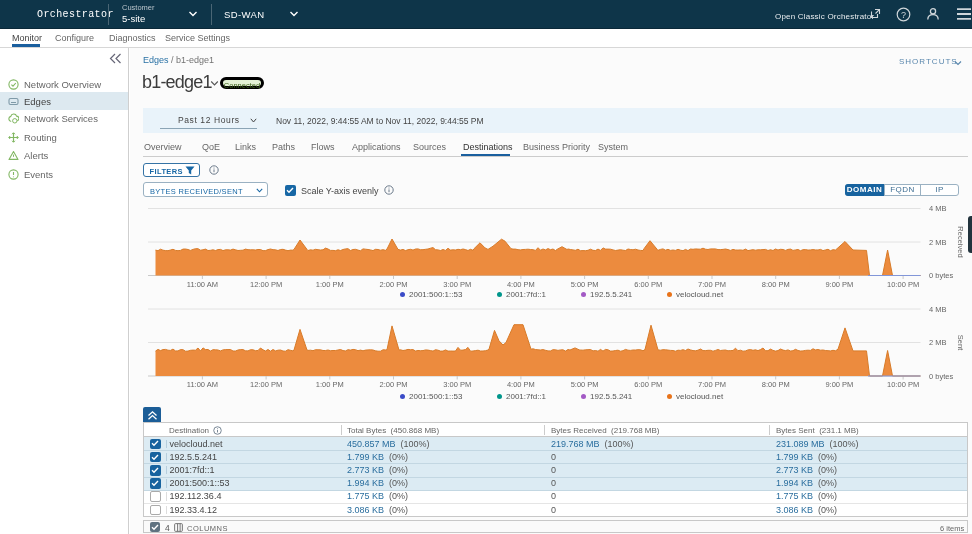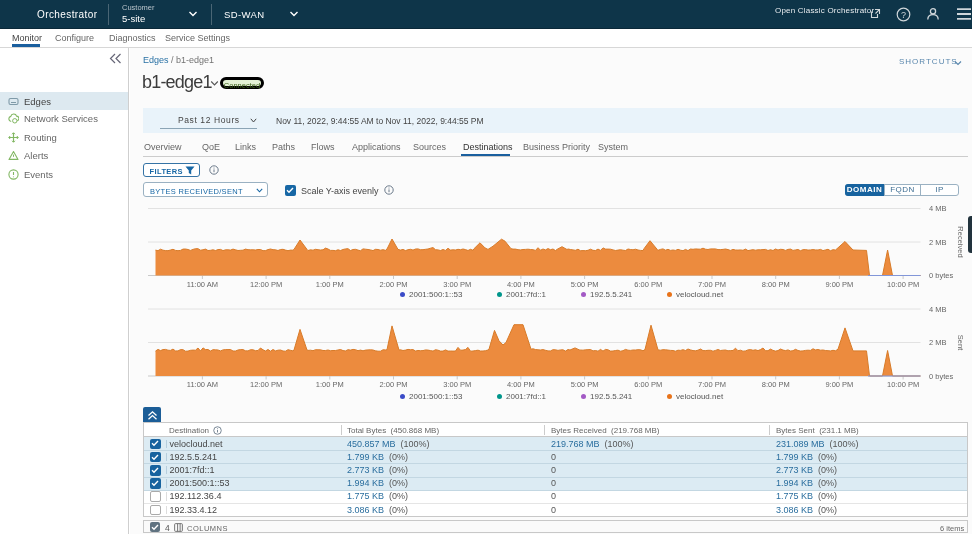--- a/index.html
+++ b/index.html
@@ -23,33 +23,33 @@
 .blue { color:#2a72a5; }
 
 .tcell { position:absolute; font-size:9px; color:#454545; white-space:nowrap;text-align:right; }
 .tab { top:141.5px; font-size:9px; color:#666; }
 .leg { position:absolute; font-size:8px; color:#565656; }
 .leg i { display:inline-block; width:5px; height:5px; border-radius:50%; margin-right:4px; }
 </style>
 </head>
 <body>
 <div id="topbar">
-  <div class="abs tb-txt" style="left:37px; top:9px; font-size:10px; letter-spacing:0.4px;">Orchestrator</div>
+  <div class="abs tb-txt" style="left:37px; top:9px; font-size:10px; letter-spacing:0.4px;font-family:Liberation Mono, monospace;">Orchestrator</div>
   <div class="vsep" style="left:108px;"></div>
   <div class="abs" style="left:122px; top:3px; font-size:7.5px; color:#b9c4cb;">Customer</div>
   <div class="abs tb-txt" style="left:122px; top:13px; font-size:9.5px;">5-site</div>
   <svg class="abs" style="left:188px; top:10px;" width="10" height="8" viewBox="0 0 10 8">
       <path d="M1.5 2 L5 5.5 L8.5 2" stroke="#fff" stroke-width="1.4" fill="none"></path>
     </svg>
   <div class="vsep" style="left:211px;"></div>
   <div class="abs tb-txt" style="left:224px; top:9px; font-size:9.5px; letter-spacing:0.4px;">SD-WAN</div>
   <svg class="abs" style="left:289px; top:10px;" width="10" height="8" viewBox="0 0 10 8">
       <path d="M1.5 2 L5 5.5 L8.5 2" stroke="#fff" stroke-width="1.4" fill="none"></path>
     </svg>
-  <div class="abs" style="left:775px; top:6px; font-size:8px; color:#e8ecef; letter-spacing:0.2px;">Open Classic Orchestrator</div>
+  <div class="abs" style="left:775px; top:12px; font-size:8px; color:#e8ecef; letter-spacing:0.2px;">Open Classic Orchestrator</div>
   <svg class="abs" style="left:870px; top:8px;" width="11" height="11" viewBox="0 0 11 11">
       <path d="M1.5 3.5 L1.5 9.5 L7.5 9.5 L7.5 6" stroke="#cfd6da" stroke-width="1.1" fill="none"></path>
       <path d="M5 1.5 L9.5 1.5 L9.5 6 M9.3 1.7 L5.5 5.5" stroke="#cfd6da" stroke-width="1.1" fill="none"></path>
     </svg>
   <svg class="abs" style="left:896px; top:6.5px;" width="15" height="15" viewBox="0 0 15 15">
       <circle cx="7.5" cy="7.5" r="6.3" stroke="#cfd6da" stroke-width="1.2" fill="none"></circle>
       <text x="7.5" y="10.6" font-size="9" fill="#cfd6da" text-anchor="middle" font-family="Liberation Sans">?</text>
     </svg>
   <svg class="abs" style="left:925px; top:6px;" width="16" height="16" viewBox="0 0 16 16">
       <circle cx="8" cy="5.2" r="2.6" stroke="#cfd6da" stroke-width="1.3" fill="none"></circle>
@@ -64,20 +64,27 @@
   <div class="abs" style="left:12px; top:15px; width:28px; height:2.5px; background:#1a5f9e;"></div>
   <div class="navitem" style="left:55px;">Configure</div>
   <div class="navitem" style="left:109px;">Diagnostics</div>
   <div class="navitem" style="left:165px;">Service Settings</div>
 </div>
 <div id="sidebar">
   <svg class="abs" style="left:109px; top:5px;" width="13" height="11" viewBox="0 0 13 11">
       <path d="M6 1 L1.5 5.5 L6 10 M11.5 1 L7 5.5 L11.5 10" stroke="#667" stroke-width="1.2" fill="none"></path>
     </svg>
   <div class="abs" style="left:0; top:44px; width:128px; height:17.5px; background:#dde9f0;"></div>
+  <div class="sbitem" style="top:26.7px;">
+    <svg class="ic" width="11" height="11" viewBox="0 0 11 11">
+        <circle cx="5.5" cy="5.5" r="4.6" stroke="#82b763" stroke-width="1.1" fill="none"></circle>
+        <path d="M3.4 5.6 L5 7.2 L7.8 4" stroke="#82b763" stroke-width="1.1" fill="none"></path>
+      </svg>
+    <div class="tx">Network Overview</div>
+  </div>
   <div class="sbitem" style="top:44.3px;">
     <svg class="ic" width="11" height="11" viewBox="0 0 11 11">
         <rect x="1" y="2.5" width="9" height="6" rx="1.5" stroke="#7f9aa8" stroke-width="1.1" fill="none"></rect>
         <path d="M3 6.5 H8" stroke="#7f9aa8" stroke-width="1"></path>
       </svg>
     <div class="tx" style="color:#444;">Edges</div>
   </div>
   <div class="sbitem" style="top:61.4px;">
     <svg class="ic" width="11" height="11" viewBox="0 0 11 11">
         <path d="M3.2 8.5 a2.6 2.6 0 0 1 -0.4 -5.1 a3 3 0 0 1 5.8 -0.3 a2.4 2.4 0 0 1 0.6 4.7" stroke="#82b763" stroke-width="1.1" fill="none"></path>

